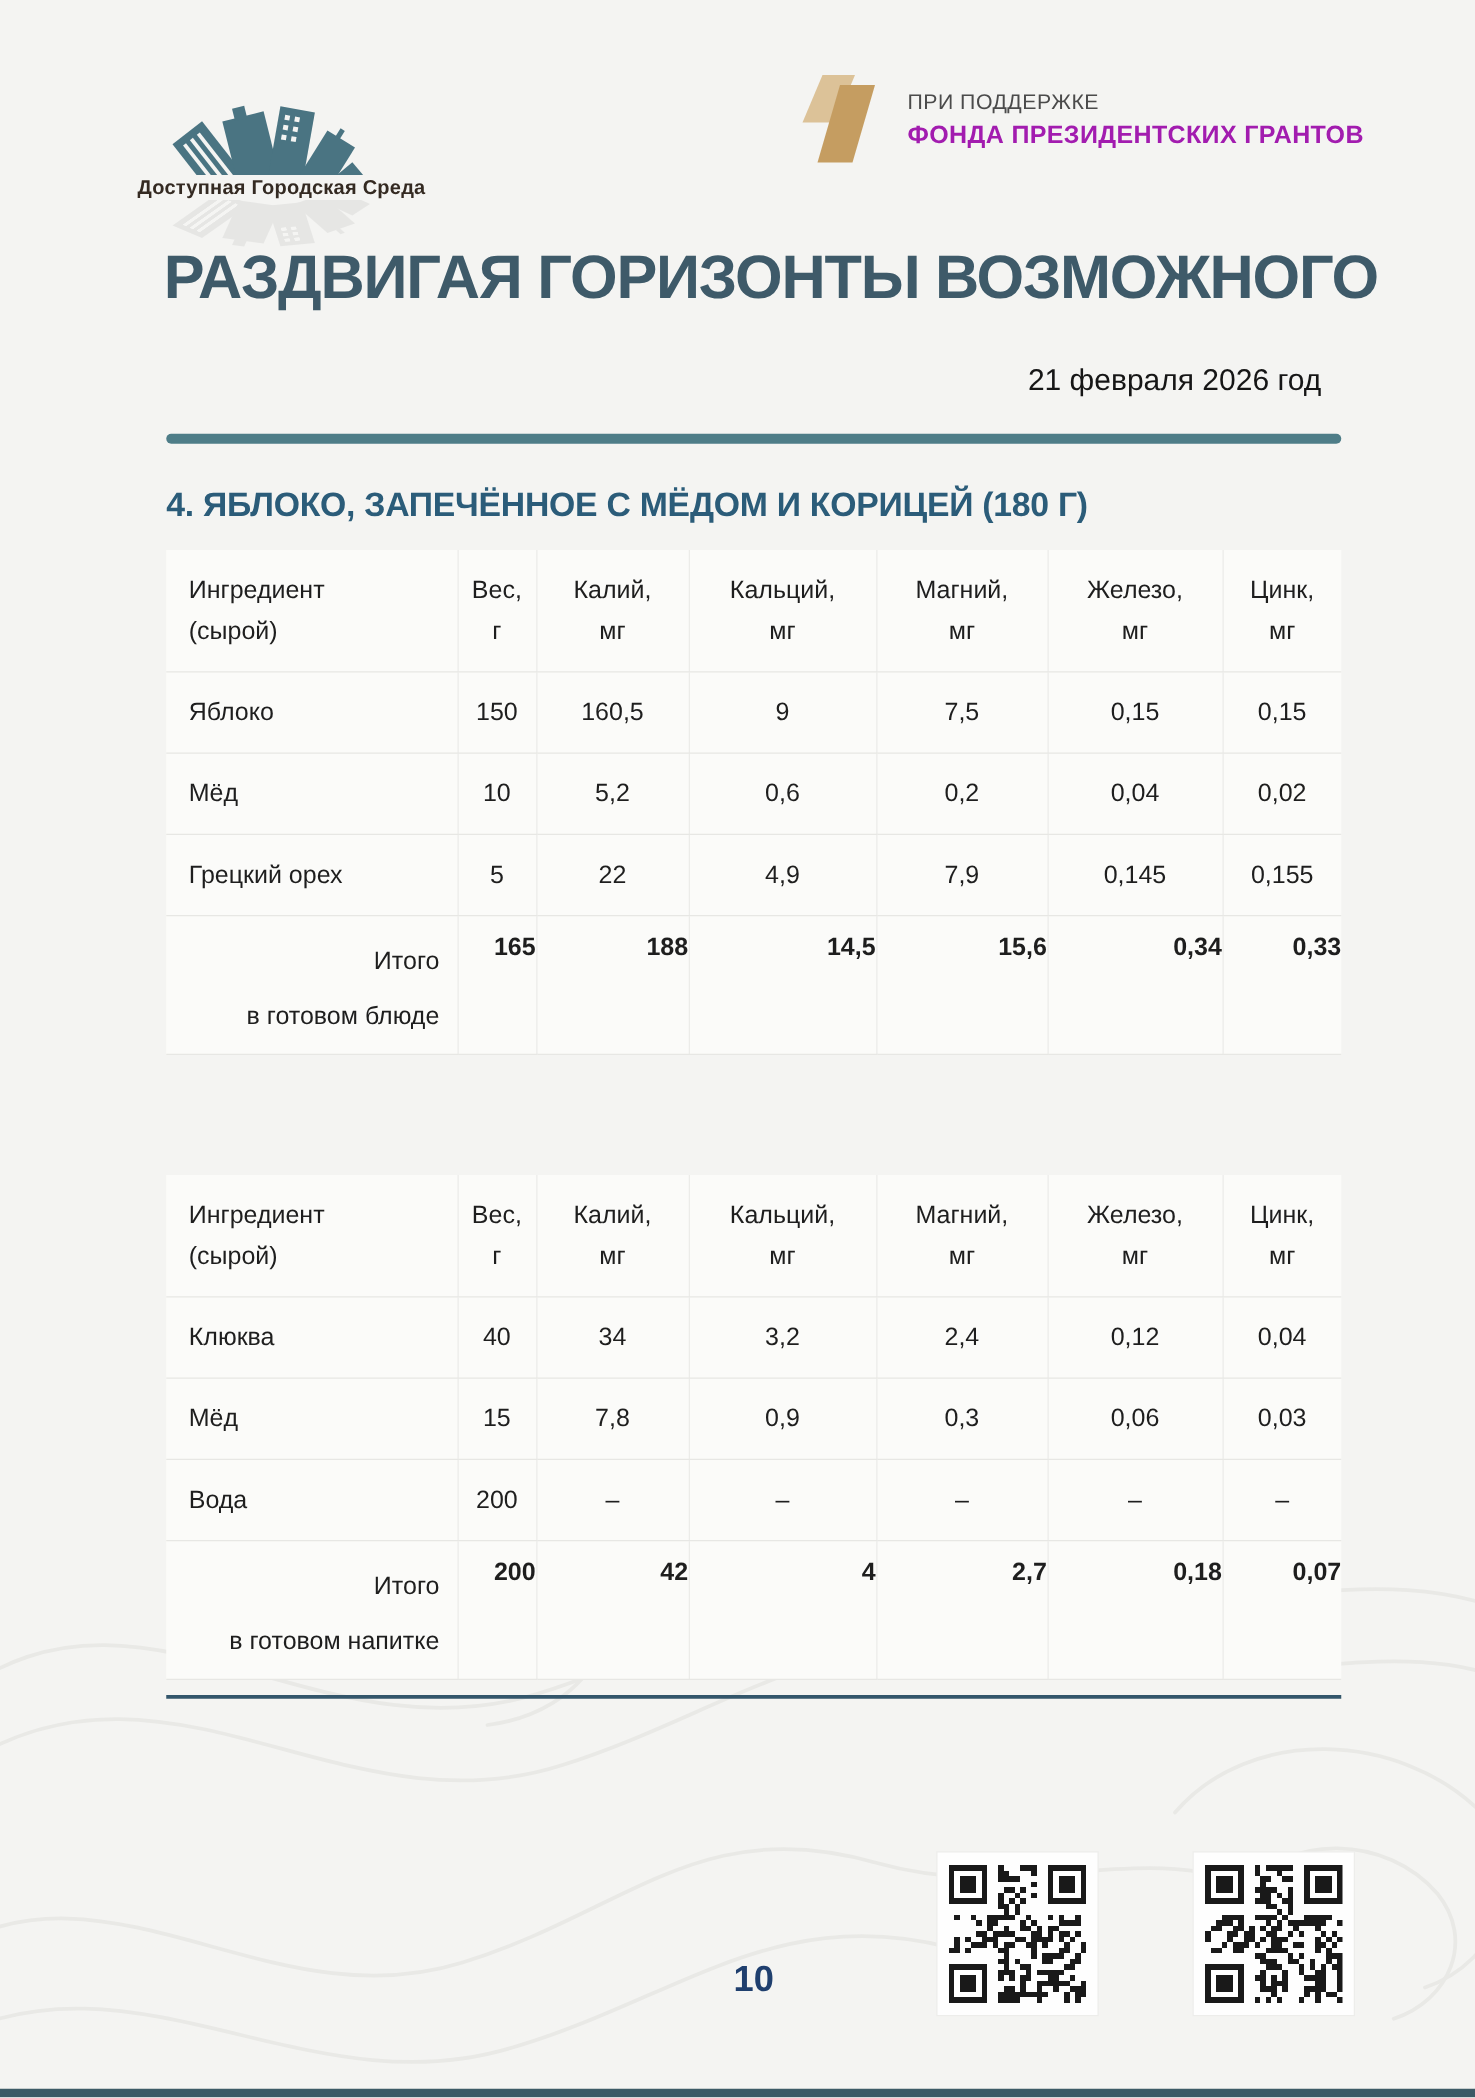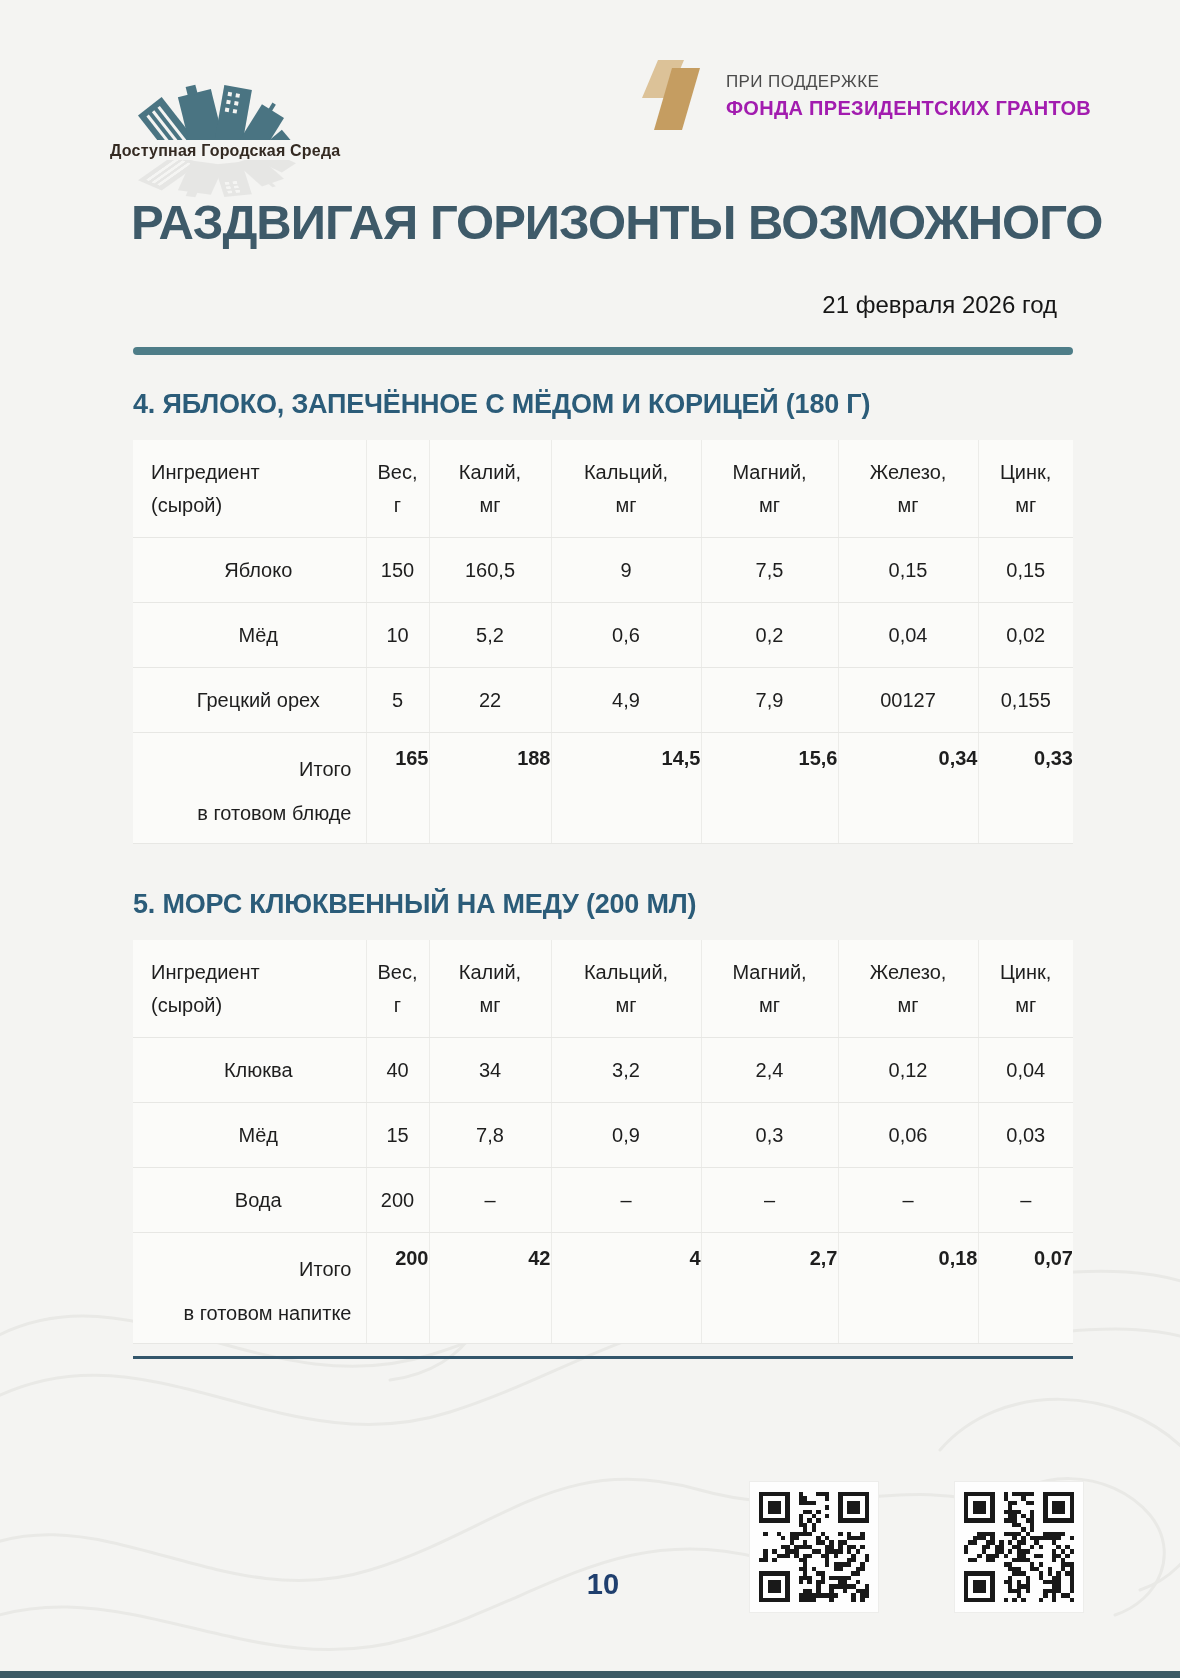--- a/index.html
+++ b/index.html
@@ -42,21 +42,21 @@
   }
   .t-1{top:440px;}
   .t-2{top:940px;}
   table.nutri th,table.nutri td{
     border-bottom:1px solid #e7e7e4;border-right:1px solid #ecece9;
     font-weight:normal;padding:0;text-align:center;vertical-align:middle;
   }
   table.nutri th:last-child,table.nutri td:last-child{border-right:none;}
   table.nutri thead th{height:97px;line-height:33px;}
   table.nutri thead th.col-ing{text-align:left;padding-left:18px;}
-  table.nutri tbody tr.data-row td{height:64px;text-align:center;}
+  table.nutri tbody tr.data-row td{height:64px;}
   table.nutri td.cell-ing{text-align:left;padding-left:18px;}
   table.nutri tr.total-row td{height:96px;vertical-align:top;padding-top:14px;font-weight:bold;text-align:right;}
   table.nutri tr.total-row td.cell-total-label{
     text-align:right;padding-right:14px;font-weight:normal;line-height:44px;padding-left:0;
   }
   .hdr-line{display:block;}
 
   .rule-thin{position:absolute;left:133px;top:1356px;width:940px;height:3px;background:#33566b;}
 
   .page-number{position:absolute;left:133px;top:1568px;width:940px;text-align:center;
@@ -205,39 +205,38 @@
           <td>0,2</td>
           <td>0,04</td>
           <td>0,02</td>
         </tr>
         <tr class="data-row">
           <td class="cell-ing">Грецкий орех</td>
           <td>5</td>
           <td>22</td>
           <td>4,9</td>
           <td>7,9</td>
-          <td>00127</td>
+          <td>0,145</td>
           <td>0,155</td>
         </tr>
         <tr class="total-row">
           <td class="cell-total-label">
               <span class="hdr-line">Итого</span>
               <span class="hdr-line">в готовом блюде</span>
             </td>
           <td>165</td>
           <td>188</td>
           <td>14,5</td>
           <td>15,6</td>
           <td>0,34</td>
           <td>0,33</td>
         </tr>
       </tbody>
     </table>
 
-    <div class="section-heading sh-2">5. МОРС КЛЮКВЕННЫЙ НА МЕДУ (200 МЛ)</div>
 
     <table class="nutri t-2">
       <colgroup>
         <col style="width:233px">
           <col style="width:63px">
           <col style="width:122px">
         <col style="width:150px">
           <col style="width:137px">
           <col style="width:140px">
           <col style="width:95px">

